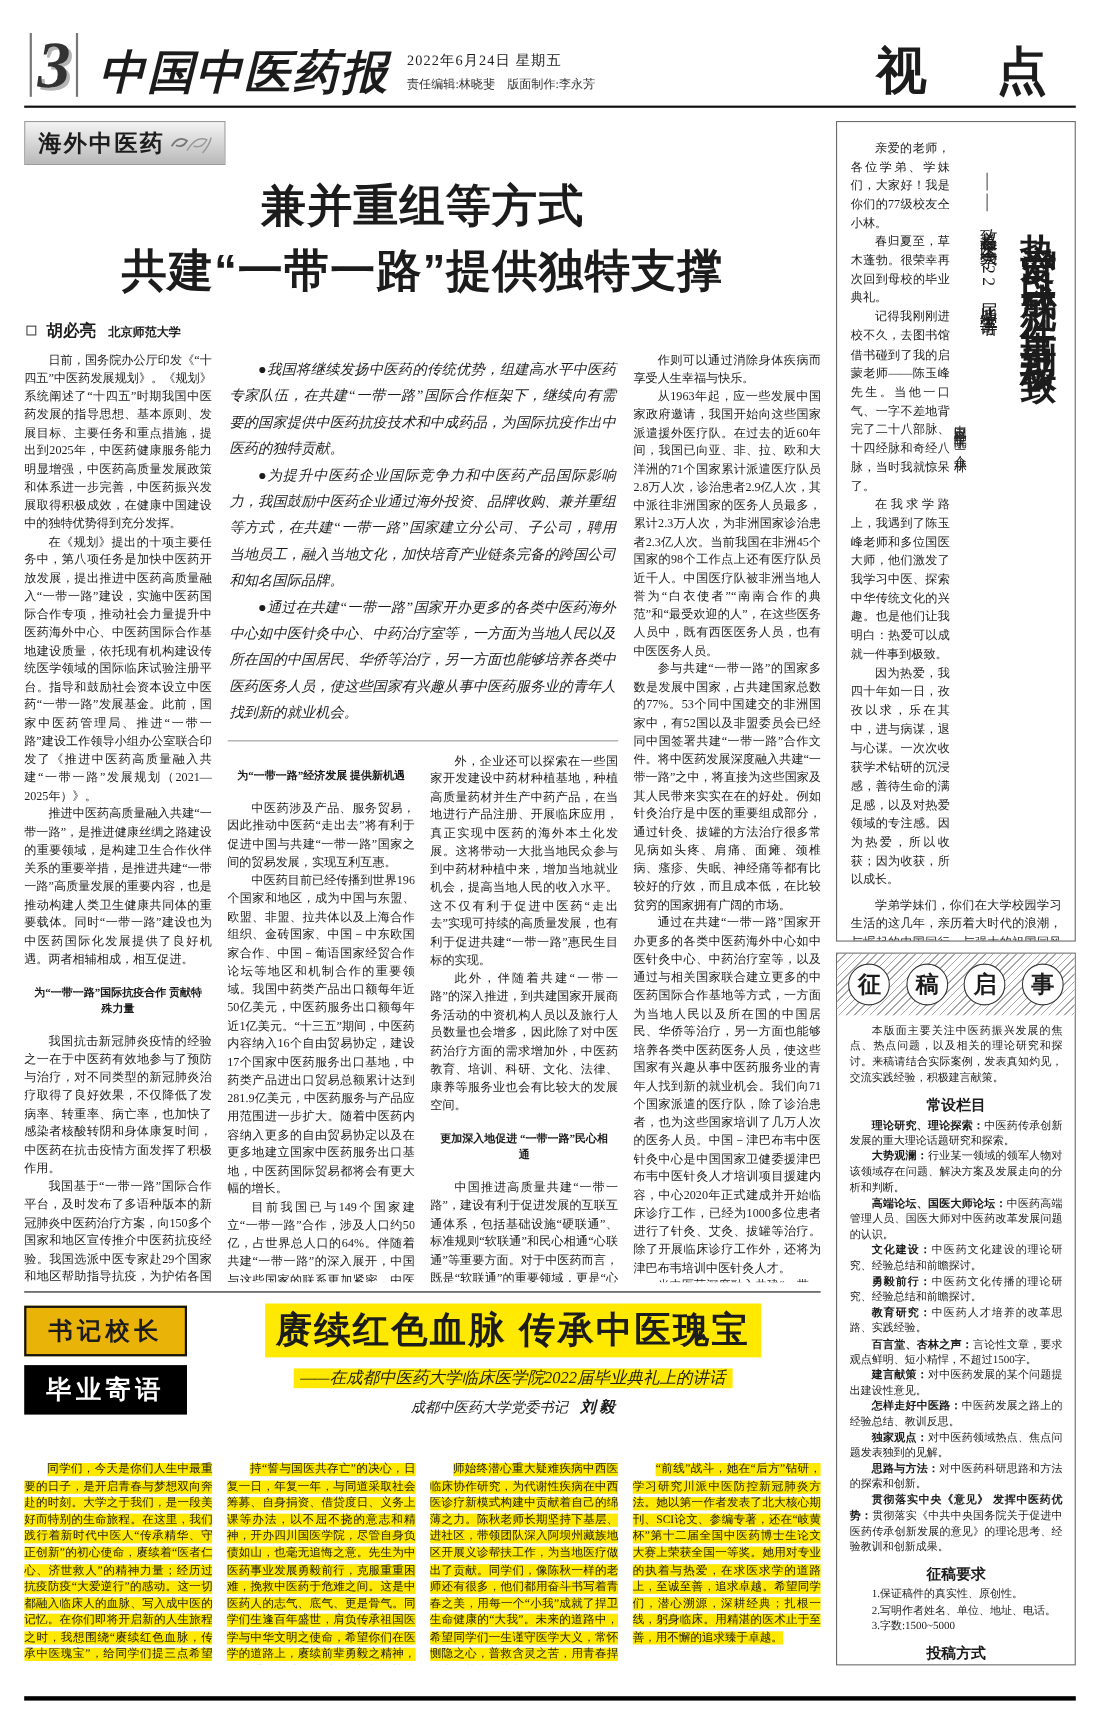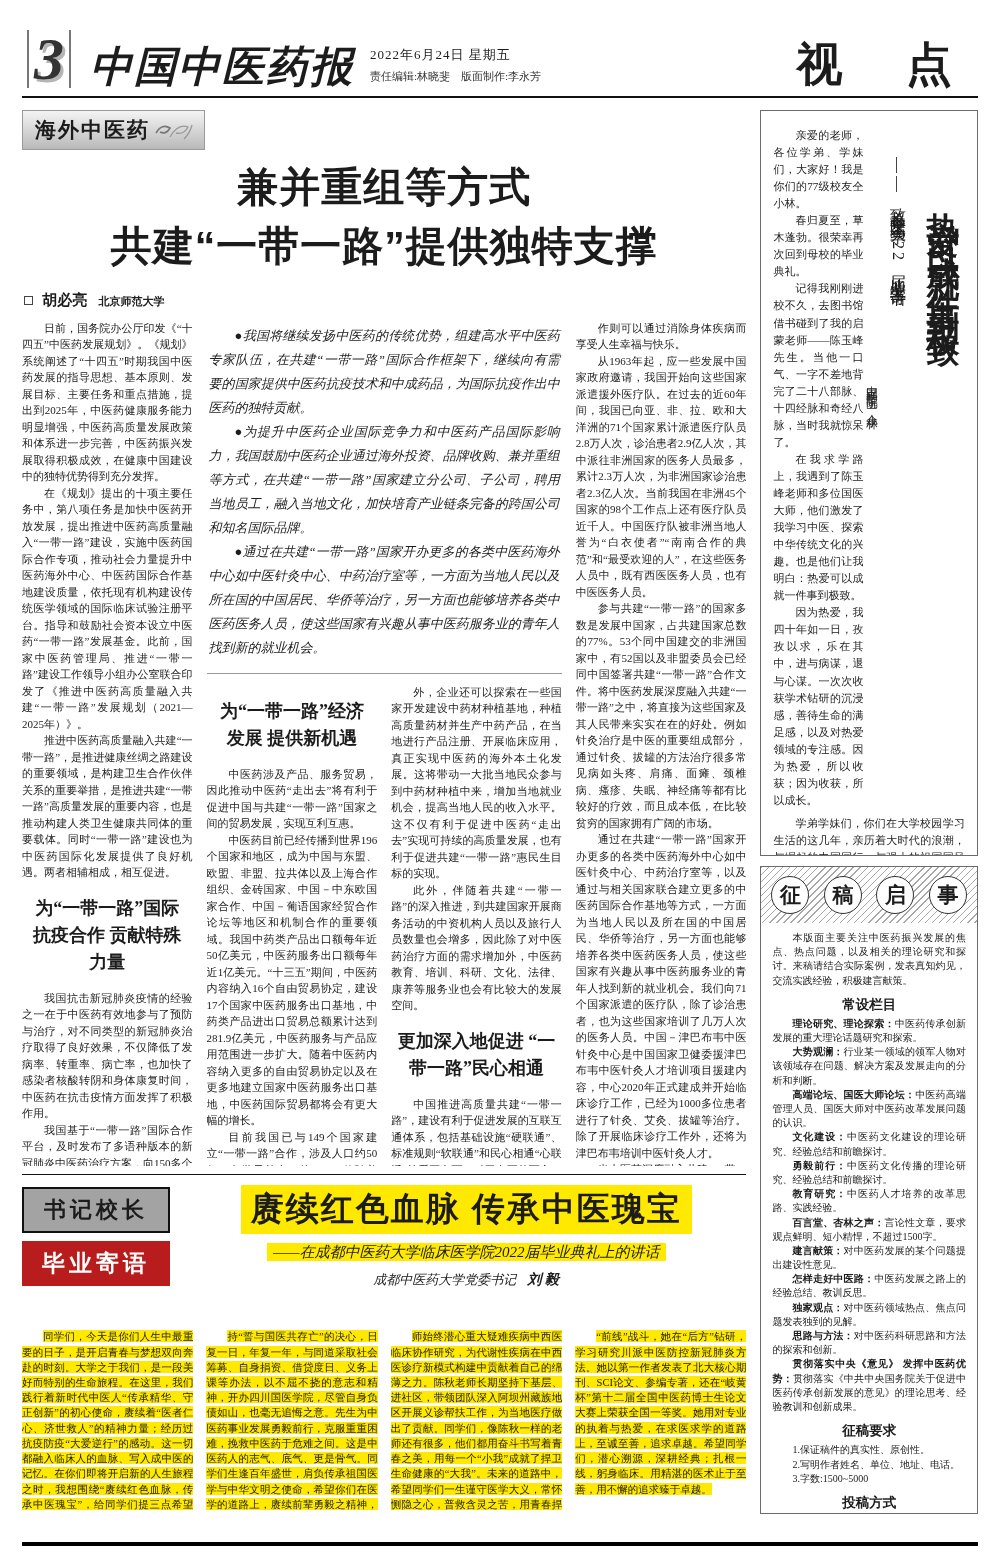--- a/index.html
+++ b/index.html
@@ -77,34 +77,34 @@
     grid-column: 2 / span 2; grid-row: 1;
     border-bottom: 1px solid #999; padding: 4px 2px 12px 2px;
     font-size: 13px; line-height: 1.85; font-style: italic;
     overflow: hidden;
   }
   .a-summary p { text-indent: 2em; }
   .a-col2 { grid-column: 2; grid-row: 2; overflow: hidden; }
   .a-col3 { grid-column: 3; grid-row: 2; overflow: hidden; }
   .a-col4 { grid-column: 4; grid-row: 1 / span 2; overflow: hidden; }
   .sub-h {
-    text-align: center; font-weight: 700; font-size: 18px;
+    text-align: center; font-weight: 700; font-size: 10px;
     line-height: 1.5; margin: 14px 6px; text-indent: 0 !important;
   }
   
   .divider { border-top: 1px solid #111; margin-top: 8px; }
   .speech { margin-top: 10px; }
   .speech-head { display: flex; gap: 16px; }
   .grad-badge { width: 148px; flex: none; padding-top: 2px; }
   .grad-badge .b1 {
-    border: 2px solid #111; background: #a3a3a3; text-align: center;
+    border: 2px solid #111; background: #eab308; text-align: center;
     font-size: 22px; font-weight: 700; letter-spacing: 4px; padding: 6px 0;
   }
   .grad-badge .b2 {
-    margin-top: 8px; background: #b91c1c; color: #fff; text-align: center;
+    margin-top: 8px; background: #000000; color: #fff; text-align: center;
     font-size: 23px; font-weight: 700; letter-spacing: 4px; padding: 7px 0;
   }
   .speech-titles { flex: 1; text-align: center; }
   .sp-headline {
     display: inline-block; background: #ffe900;
     font-family: "Liberation Sans", "DejaVu Sans", sans-serif;
     font-size: 33px; font-weight: 900; letter-spacing: 2px; padding: 2px 10px;
   }
   .sp-sub {
     margin-top: 9px;

